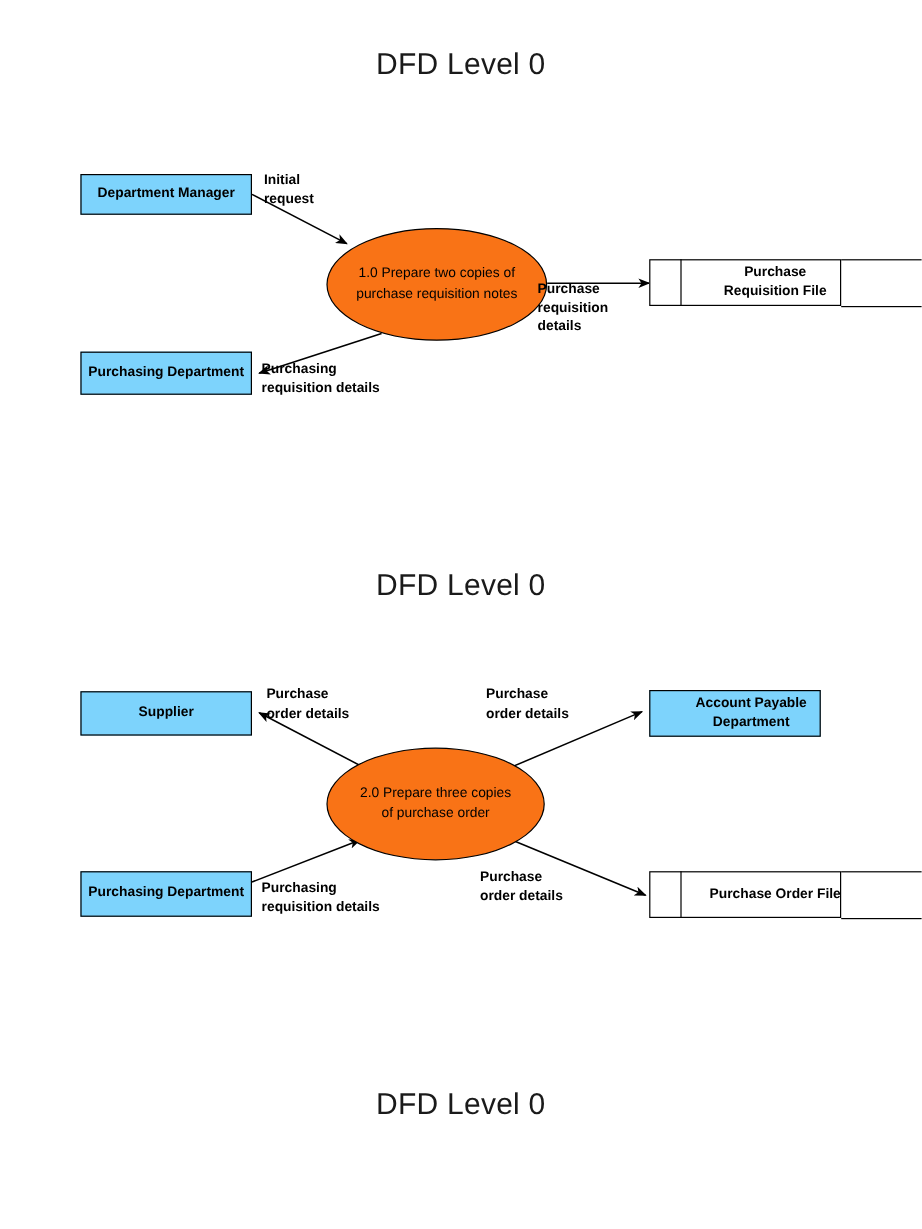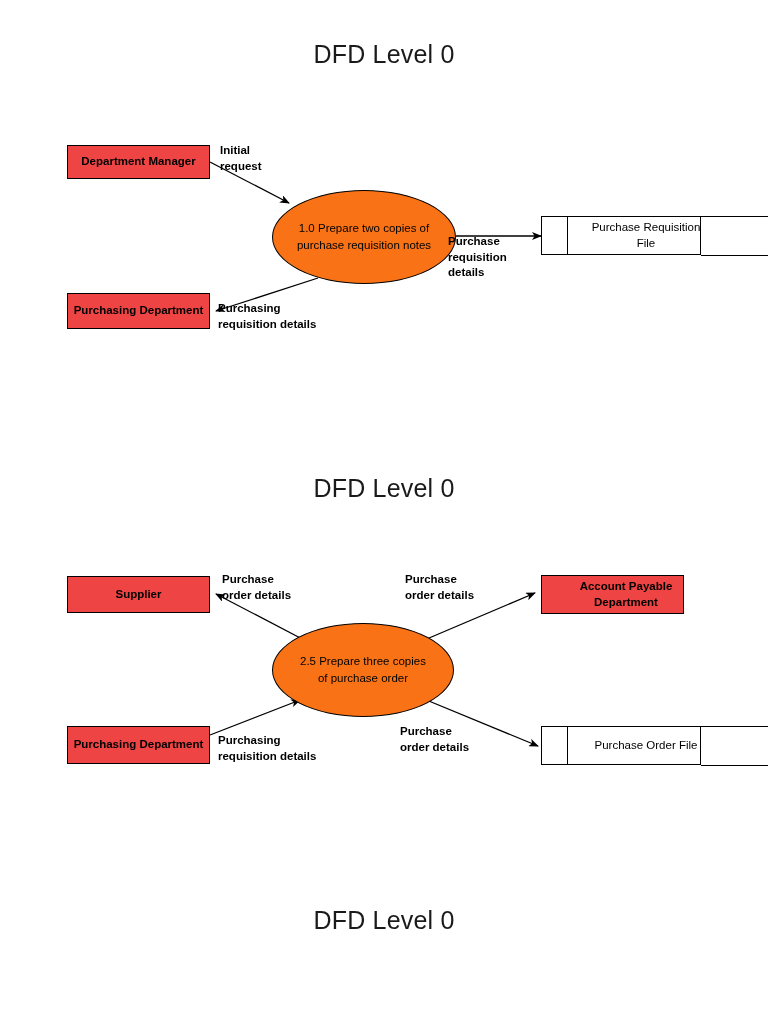--- a/index.html
+++ b/index.html
@@ -34,21 +34,21 @@
   }
   #title-1 { top: 40px; }
   #title-2 { top: 474px; }
   #title-3 { top: 906px; }
 
   
   .entity {
     position: absolute;
     box-sizing: border-box;
     border: 1.4px solid #000000;
-    background: #ef4444;
+    background: #7dd3fc;
     display: flex;
     align-items: center;
     justify-content: center;
     text-align: center;
     font-size: 11.5px;
     font-weight: bold;
     line-height: 1.35;
     font-family: "Liberation Sans", sans-serif;
     z-index: 4;
   }
@@ -89,21 +89,21 @@
     position: absolute;
     left: 26px;
     right: 0;
     top: 0;
     bottom: 0;
     display: flex;
     align-items: center;
     justify-content: center;
     text-align: center;
     font-size: 11.5px;
-    font-weight: normal;
+    font-weight: bold;
     line-height: 1.35;
     font-family: "Liberation Sans", sans-serif;
     padding-left: 24px;
   }
 
   
   .process {
     position: absolute;
     box-sizing: border-box;
     border: 1.3px solid #000000;
@@ -200,21 +200,21 @@
 
   <div class="flow-label" style="left:218px; top:301px; width:170px;">Purchasing
 requisition details</div>
 
   <div class="entity" style="left:67px; top:576px; width:143px; height:37px;">Supplier</div>
 
   <div class="entity" style="left:541px; top:575px; width:143px; height:39px;padding-left:27px;">Account Payable
 Department</div>
 
   <div class="process" style="left:272px; top:623px; width:182px; height:94px;">
-    <span>2.5 Prepare three copies of purchase order</span>
+    <span>2.0 Prepare three copies of purchase order</span>
   </div>
 
   <div class="entity" style="left:67px; top:726px; width:143px; height:38px;">Purchasing
 Department</div>
 
   <div class="datastore" style="left:541px; top:726px; width:160px; height:39px;border-radius:10px;">
     <div class="ds-box"></div>
     <div class="ds-divider"></div>
     <div class="ds-tail-top"></div>
     <div class="ds-tail-bottom"></div>

